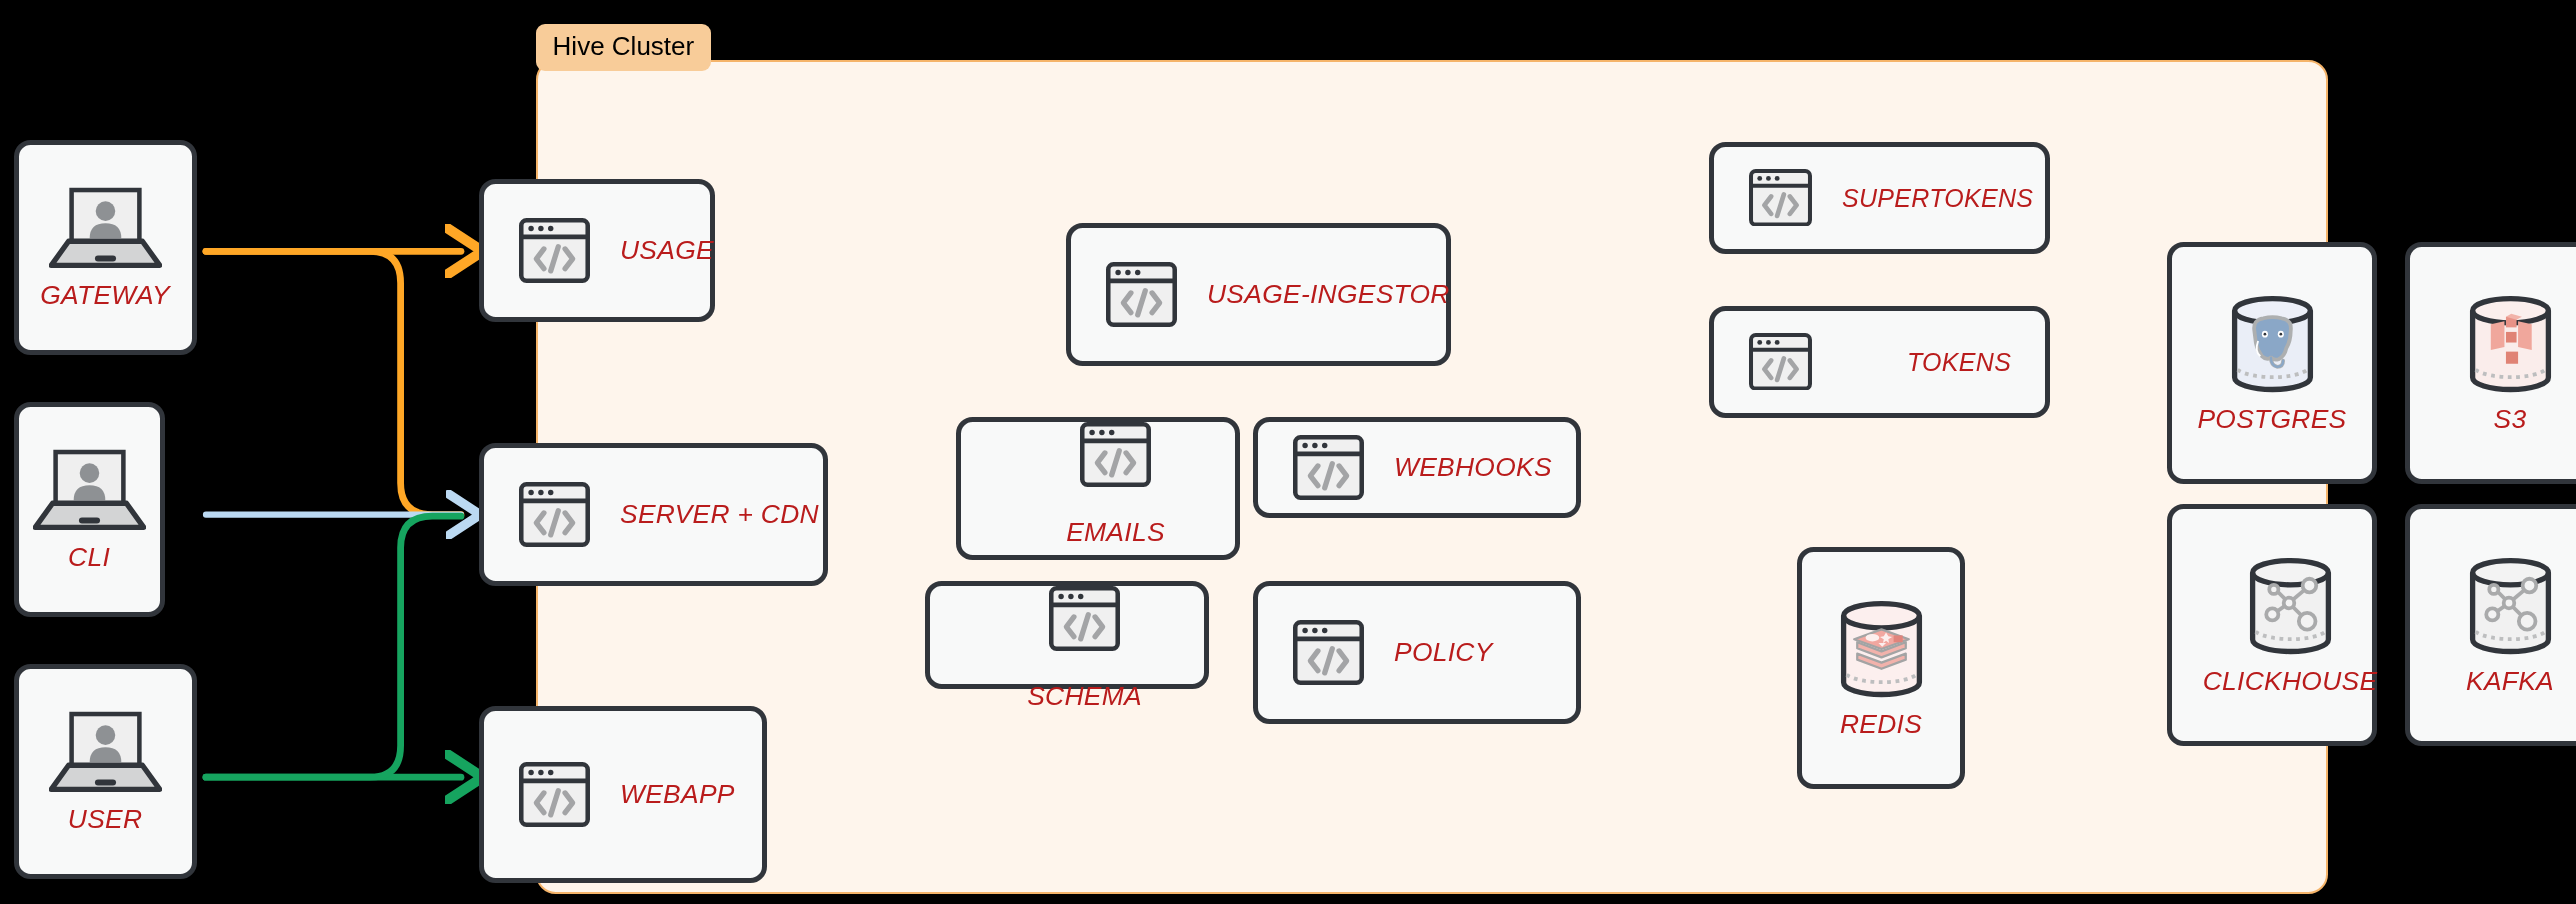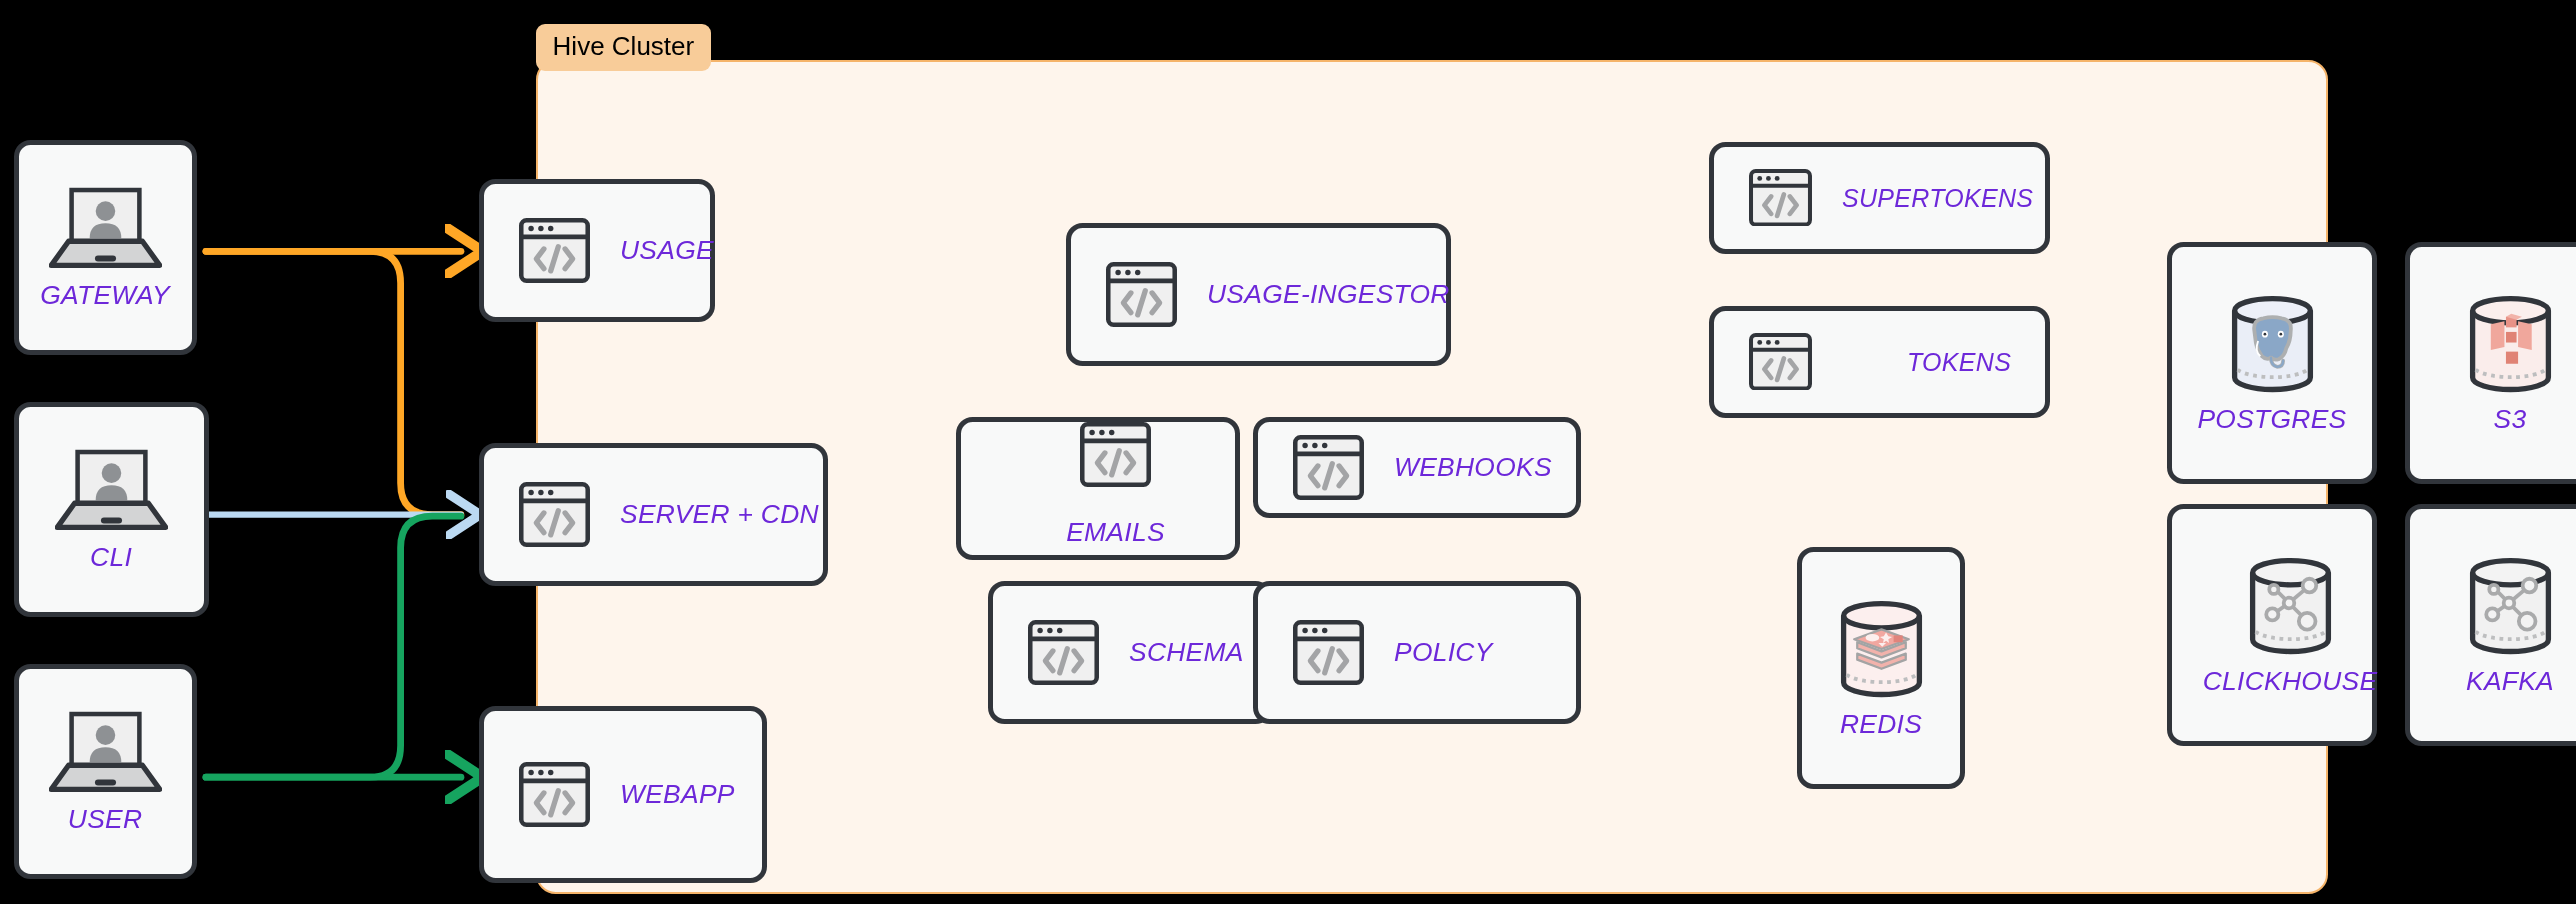--- a/index.html
+++ b/index.html
@@ -37,21 +37,21 @@
     border:5.3px solid #31353B;
     border-radius:16.6px;
     display:flex;
     align-items:center;
   }
   .card.svc{ justify-content:flex-start; padding-left:35px; gap:30px; }
   .card.stack{ flex-direction:column; justify-content:center; gap:7px; }
 
   .node-label{
     font-style:italic;
-    color:#6d28d9;
+    color:#b91c1c;
     font-size:26.4px;
     letter-spacing:0.3px;
     white-space:nowrap;
     font-family:"Liberation Sans", sans-serif;
   }
   .node-label.sm{ font-size:25px; }
 
   
   .code-ico{ width:71px; height:65px; flex:0 0 auto; }
   .laptop-ico{ width:113px; height:89px; }
@@ -102,21 +102,21 @@
         <circle cx="75" cy="36" r="13" fill="#8E9194"></circle>
         <path d="M54,72 Q54,52 75,52 Q96,52 96,72 Z" fill="#8E9194"></path>
         <line x1="26" y1="76" x2="124" y2="76" stroke="#31353B" stroke-width="4" stroke-dasharray="6 5"></line>
         <path d="M26,76 L124,76 L147,108 L3,108 Z" fill="#D3D4D5" stroke="#31353B" stroke-width="7" stroke-linejoin="round"></path>
         <rect x="61" y="95" width="28" height="8" rx="4" fill="#31353B"></rect>
       </svg>
     </span>
     <span class="node-label">GATEWAY</span>
   </div>
 
-  <div class="card stack" style="left:13.6px; top:402px; width:195px; height:215px;">
+  <div class="card stack" style="left:13.6px; top:402px; width:151px; height:215px;">
     <span class="laptop-ico">
       <svg viewBox="0 0 150 118">
         <rect x="30" y="8" width="90" height="68" fill="#EFEFEF" stroke="#31353B" stroke-width="6"></rect>
         <circle cx="75" cy="36" r="13" fill="#8E9194"></circle>
         <path d="M54,72 Q54,52 75,52 Q96,52 96,72 Z" fill="#8E9194"></path>
         <line x1="26" y1="76" x2="124" y2="76" stroke="#31353B" stroke-width="4" stroke-dasharray="6 5"></line>
         <path d="M26,76 L124,76 L147,108 L3,108 Z" fill="#D3D4D5" stroke="#31353B" stroke-width="7" stroke-linejoin="round"></path>
         <rect x="61" y="95" width="28" height="8" rx="4" fill="#31353B"></rect>
       </svg>
     </span>
@@ -214,21 +214,21 @@
         <path d="M3,25 L91,25" stroke="#31353B" stroke-width="6"></path>
         <circle cx="16" cy="14" r="3.6" fill="#31353B"></circle>
         <circle cx="29" cy="14" r="3.6" fill="#31353B"></circle>
         <circle cx="42" cy="14" r="3.6" fill="#31353B"></circle>
         <path d="M33,41 L23,54 L33,67 M61,41 L71,54 L61,67 M52,38 L42,70" fill="none" stroke="#A3A4A6" stroke-width="7" stroke-linecap="round" stroke-linejoin="round"></path>
       </svg>
     </span>
     <span class="node-label">WEBHOOKS</span>
   </div>
 
-  <div class="card svc" style="left:988px; top:581px; width:284px; height:143px;">
+  <div class="card svc" style="left:925px; top:581px; width:284px; height:108px;flex-direction:column;">
     <span class="code-ico">
       <svg viewBox="0 0 94 86">
         <rect x="3" y="3" width="88" height="80" rx="7" fill="#F0F0F0" stroke="#31353B" stroke-width="6"></rect>
         <path d="M3,25 L91,25" stroke="#31353B" stroke-width="6"></path>
         <circle cx="16" cy="14" r="3.6" fill="#31353B"></circle>
         <circle cx="29" cy="14" r="3.6" fill="#31353B"></circle>
         <circle cx="42" cy="14" r="3.6" fill="#31353B"></circle>
         <path d="M33,41 L23,54 L33,67 M61,41 L71,54 L61,67 M52,38 L42,70" fill="none" stroke="#A3A4A6" stroke-width="7" stroke-linecap="round" stroke-linejoin="round"></path>
       </svg>
     </span>

